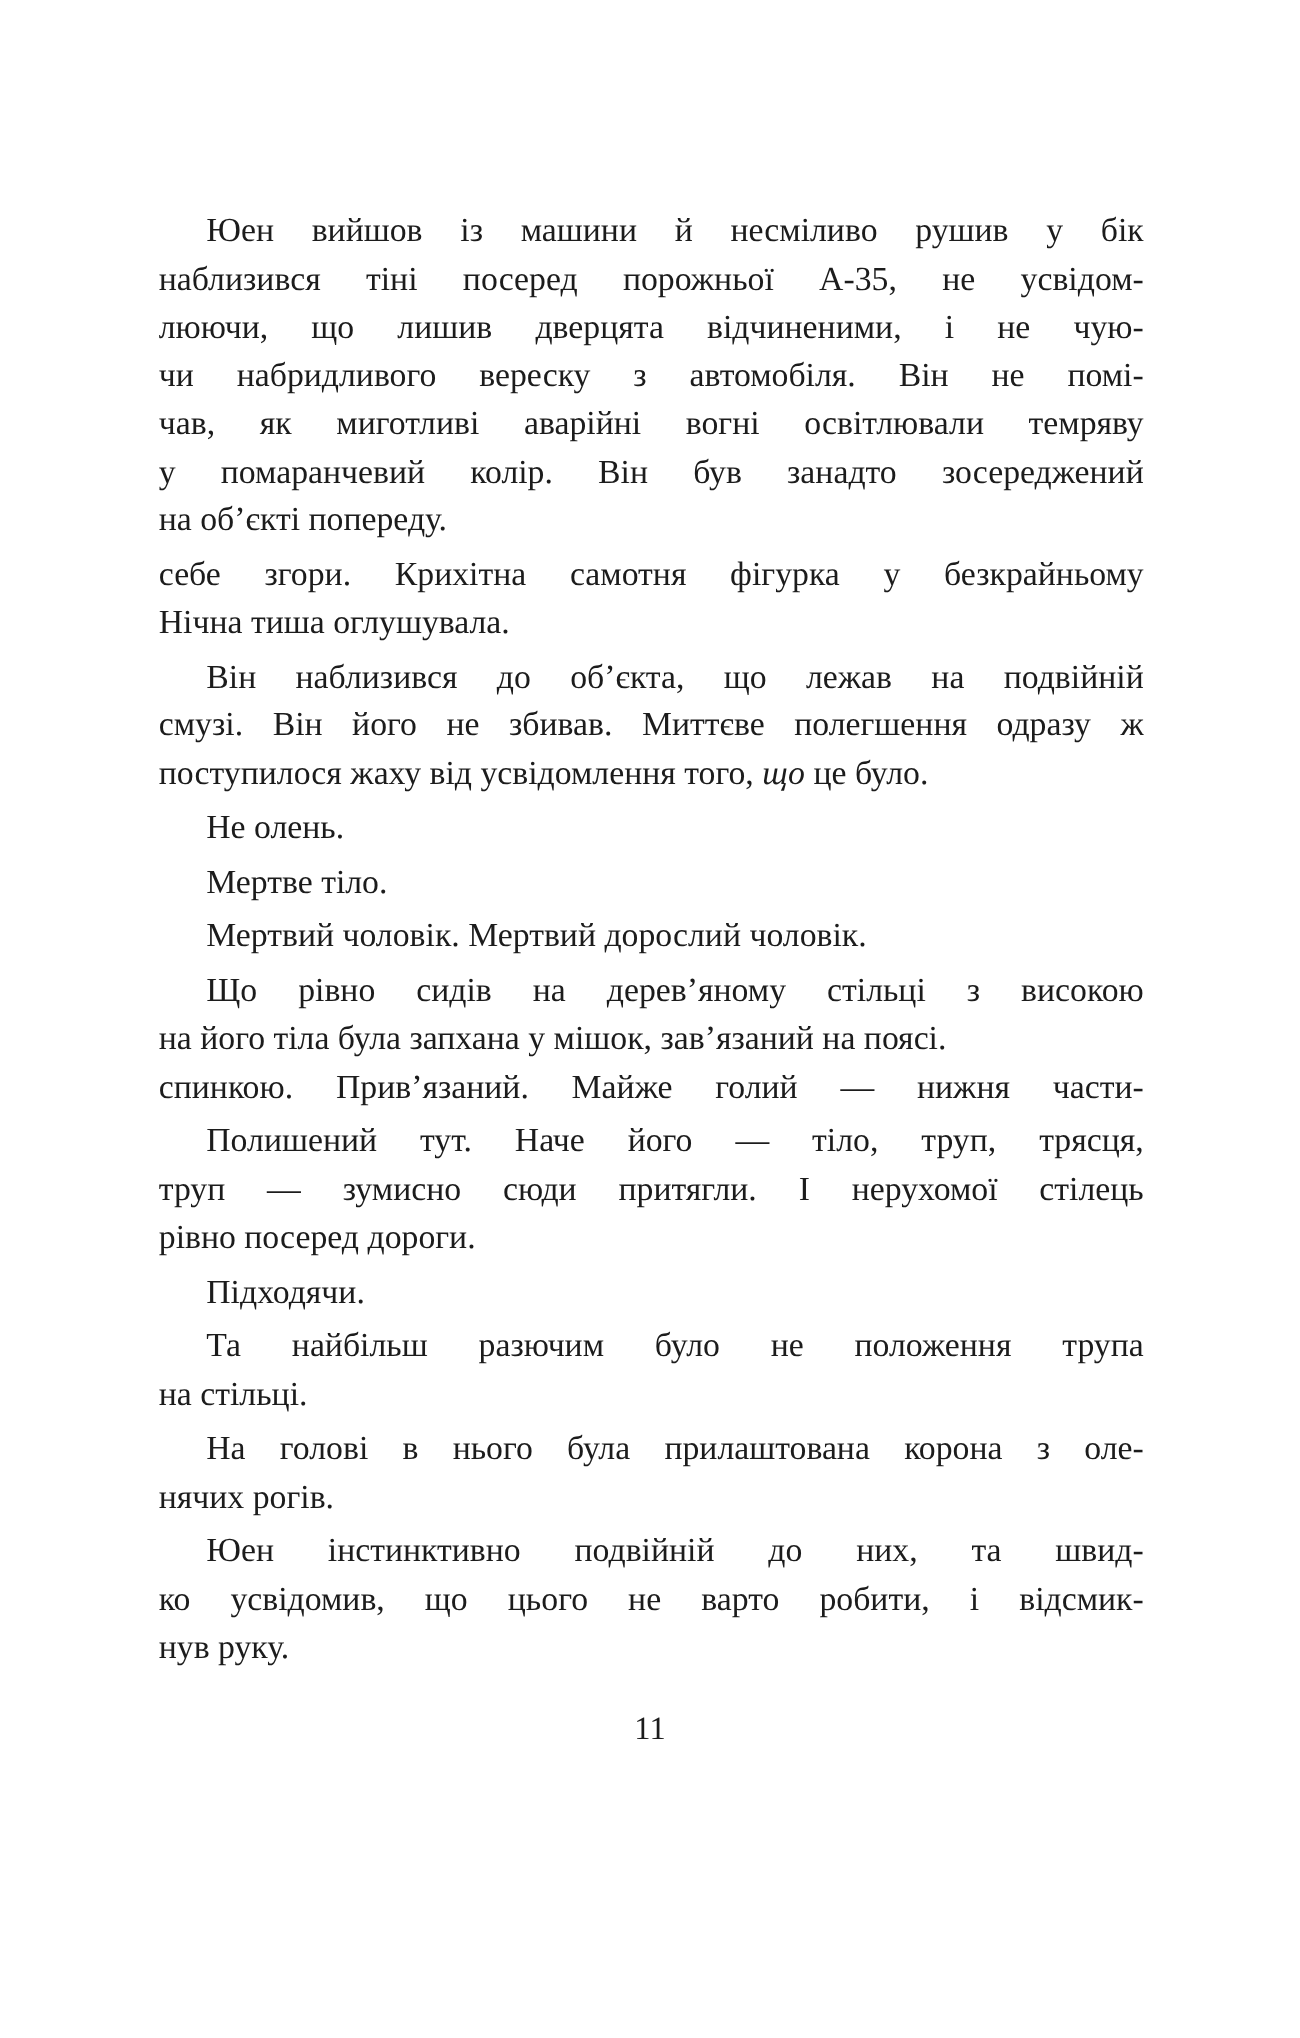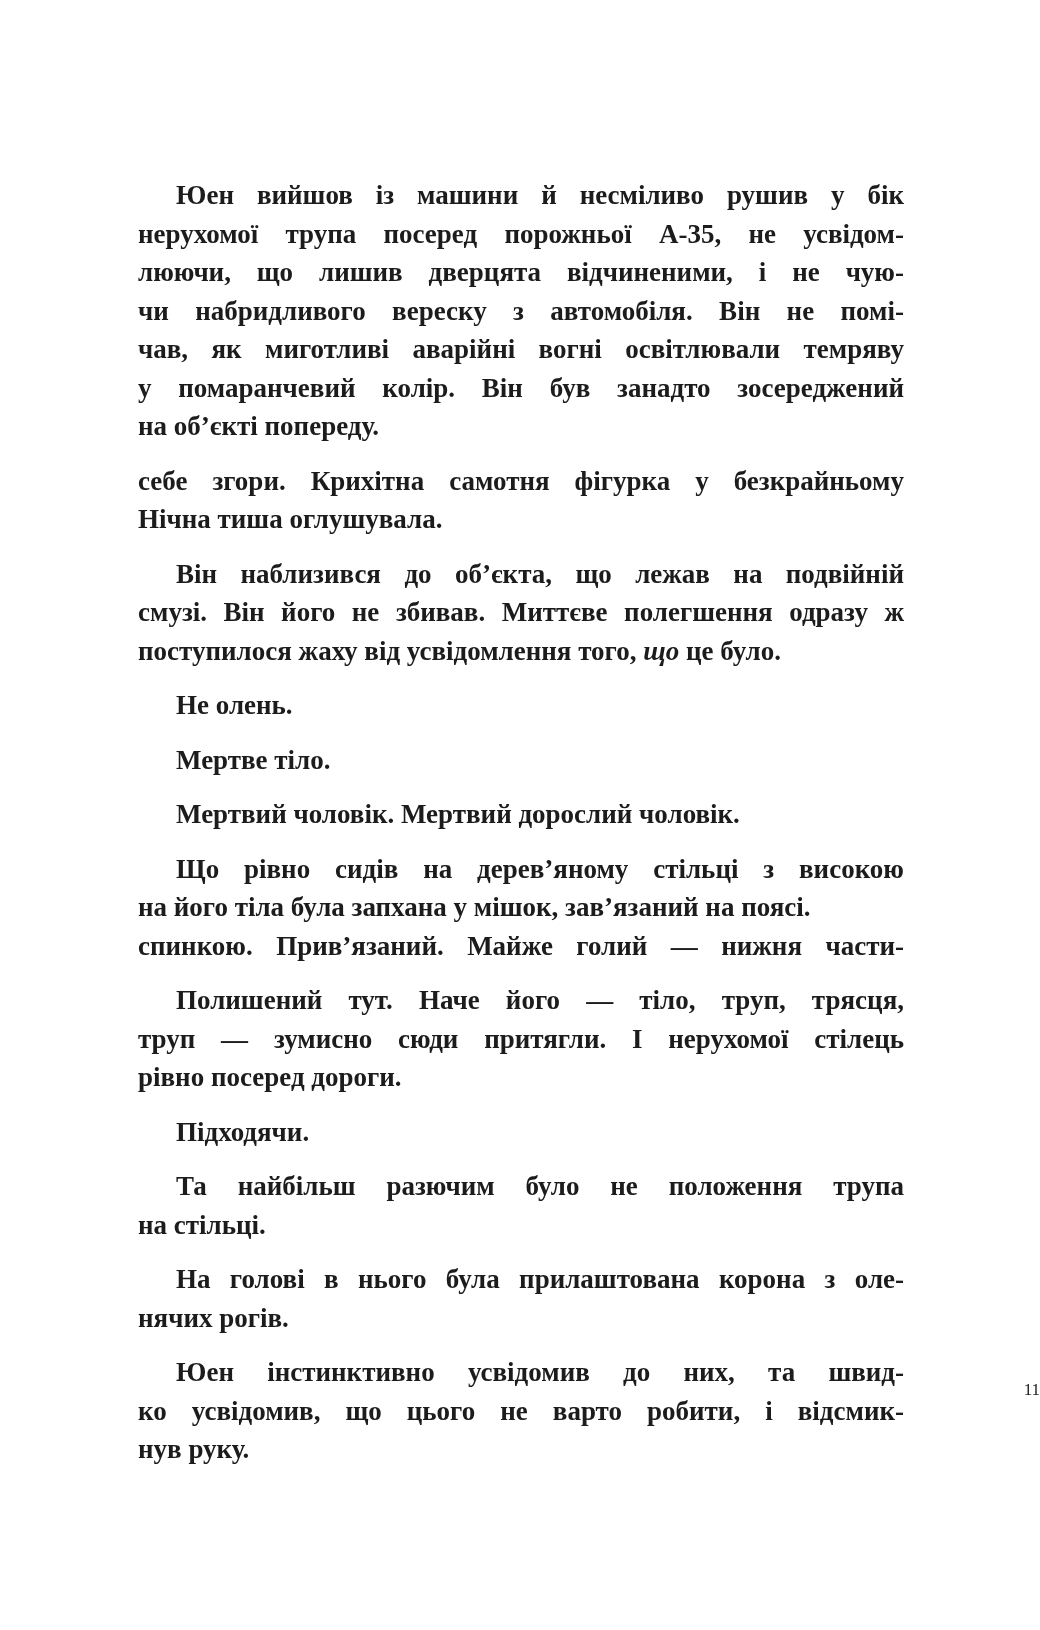--- a/index.html
+++ b/index.html
@@ -21,22 +21,21 @@
   }
   .text-block {
     position: absolute;
     left: 122px;
     top: 160px;
     width: 798px;
     font-size: 27px;
     line-height: 38.5px;
   }
   .paragraph {
-    margin: 16px;
-    font-weight: bold;
+    margin: 5px;
   }
   .line {
     text-align: justify;
     text-align-last: justify;
     overflow: hidden;
     white-space: nowrap;
   }
   .line.last {
     text-align-last: left;
   }
@@ -44,34 +43,33 @@
     text-indent: 38px;
   }
   .italic {
     font-style: italic;
   }
   .page-number {
     position: absolute;
     left: 0;
     top: 1368px;
     width: 100%;
-    text-align: right;
-    font-size: 17px;
+    text-align: center;
+    font-size: 26px;
     color: #1c1c1c;
-    margin-top: 12px;
   }
 </style>
 </head>
 <body>
 
 <div class="book-page">
   <div class="text-block">
       <div class="paragraph">
         <div class="line first">Юен вийшов із машини й несміливо рушив у бік</div>
-        <div class="line">нерухомої трупа посеред порожньої А-35, не усвідом-</div>
+        <div class="line">наблизився тіні посеред порожньої А-35, не усвідом-</div>
         <div class="line">люючи, що лишив дверцята відчиненими, і не чую-</div>
         <div class="line">чи набридливого вереску з автомобіля. Він не помі-</div>
         <div class="line">чав, як миготливі аварійні вогні освітлювали темряву</div>
         <div class="line">у помаранчевий колір. Він був занадто зосереджений</div>
         <div class="line last">на об’єкті попереду.</div>
       </div>
       <div class="paragraph">
         <div class="line">себе згори. Крихітна самотня фігурка у безкрайньому</div>
         <div class="line last">Нічна тиша оглушувала.</div>
       </div>
@@ -104,19 +102,19 @@
       </div>
       <div class="paragraph">
         <div class="line first">Та найбільш разючим було не положення трупа</div>
         <div class="line last">на стільці.</div>
       </div>
       <div class="paragraph">
         <div class="line first">На голові в нього була прилаштована корона з оле-</div>
         <div class="line last">нячих рогів.</div>
       </div>
       <div class="paragraph">
-        <div class="line first">Юен інстинктивно усвідомив до них, та швид-</div>
+        <div class="line first">Юен інстинктивно подвійній до них, та швид-</div>
         <div class="line">ко усвідомив, що цього не варто робити, і відсмик-</div>
         <div class="line last">нув руку.</div>
       </div>
     </div>
   <div class="page-number">11</div>
 </div>
 
 </body></html>

